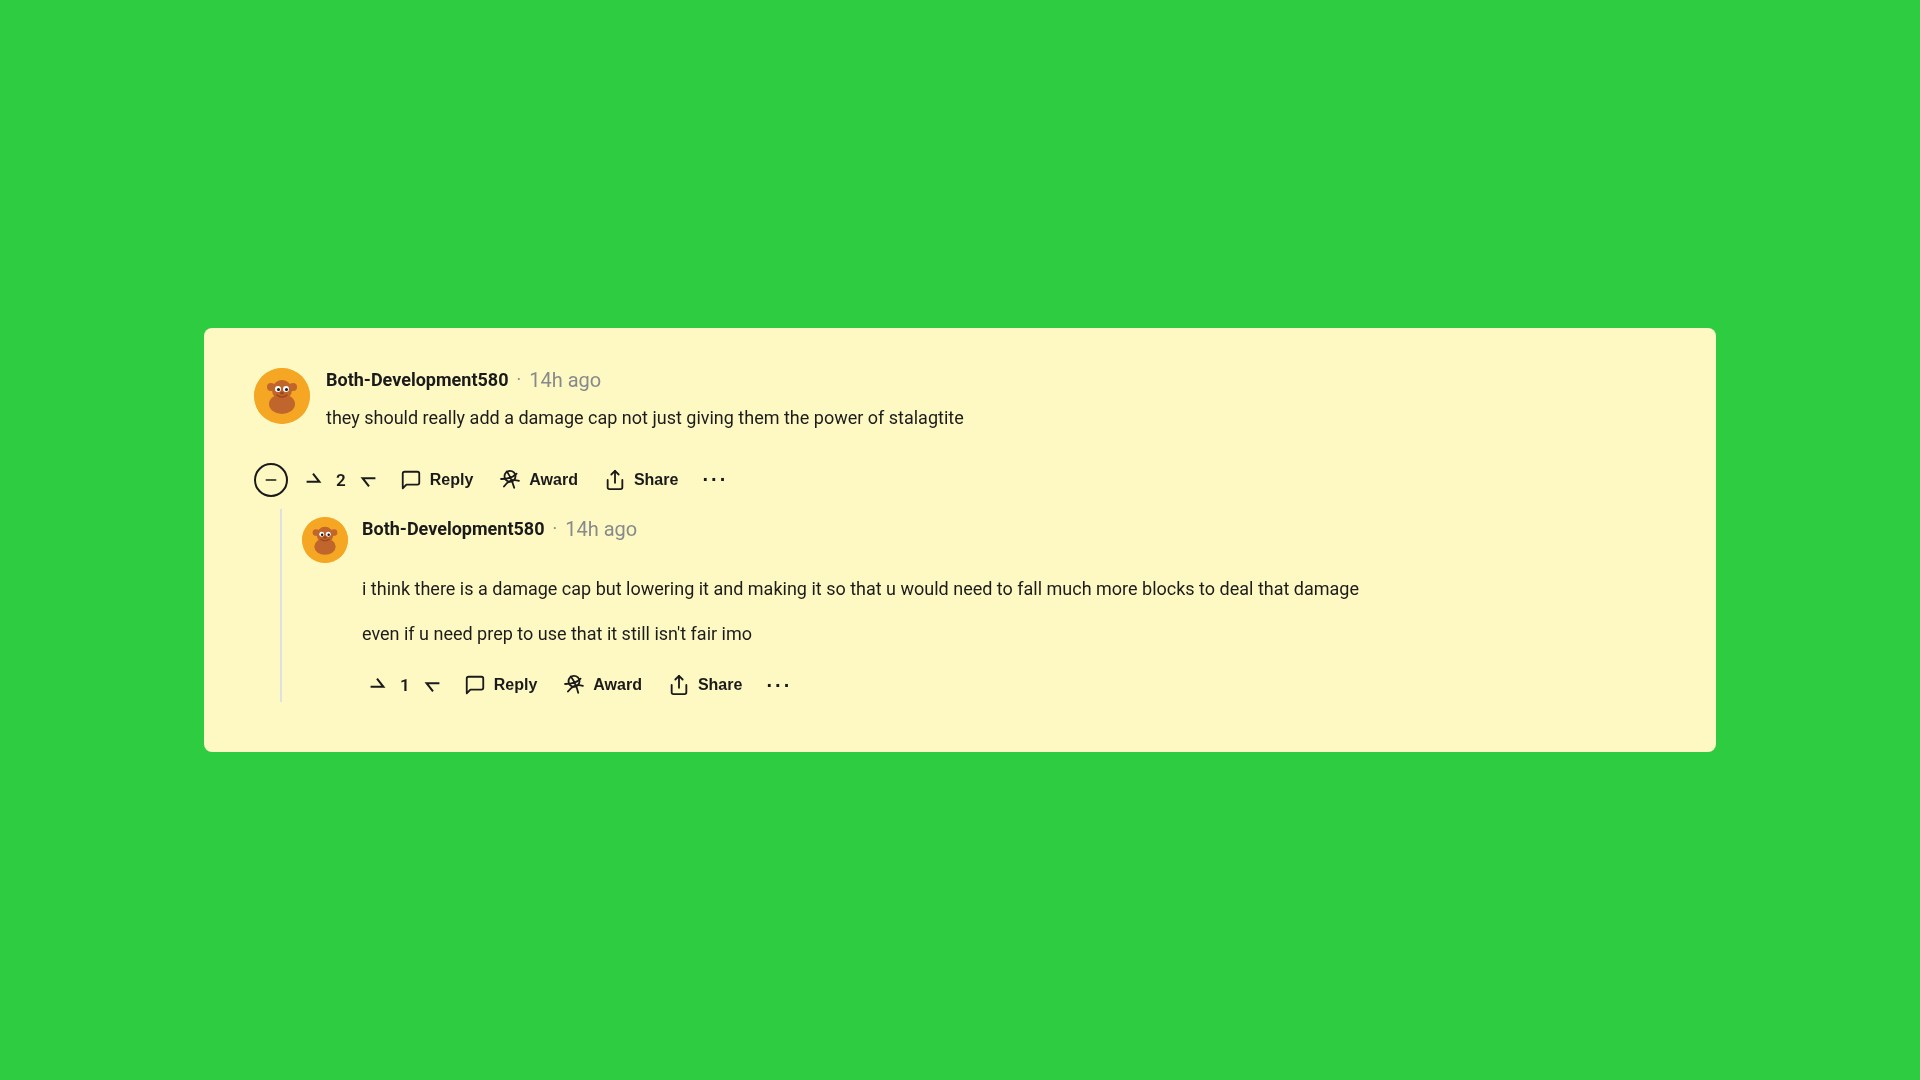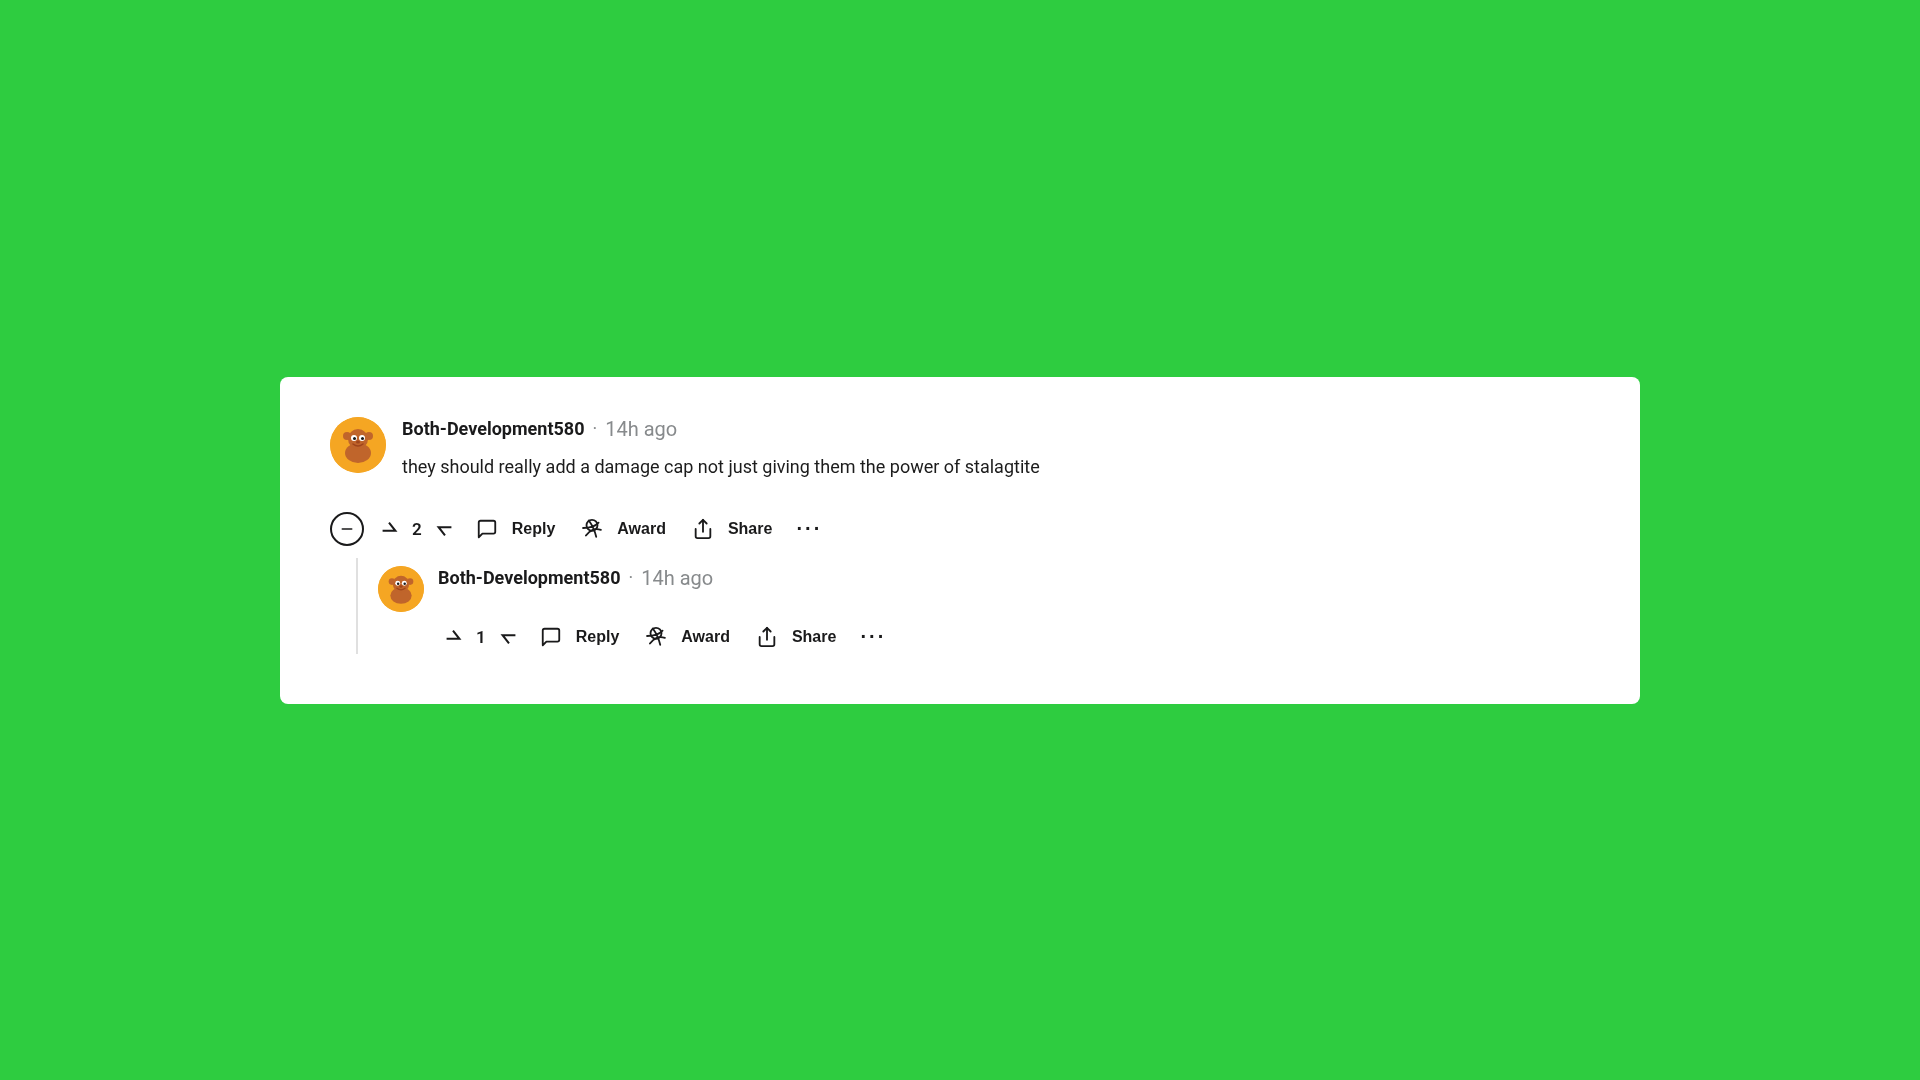--- a/index.html
+++ b/index.html
@@ -8,23 +8,23 @@
       background-color: #2ecc40;
       width: 1920px;
       height: 1080px;
       display: flex;
       align-items: center;
       justify-content: center;
       font-family: -apple-system, BlinkMacSystemFont, 'Segoe UI', Roboto, sans-serif;
     }
 
     .card {
-      background: #ffffff;
+      background: #fef9c3;
       border-radius: 8px;
-      width: 1360px;
+      width: 1512px;
       padding: 40px 50px 50px 50px;
     }
 
     
     .comment-top {
       display: flex;
       align-items: flex-start;
       gap: 16px;
     }
 
@@ -123,21 +123,21 @@
       font-weight: 600;
       color: #1a1a1b;
     }
 
     .action-btn {
       background: none;
       border: none;
       cursor: pointer;
       display: flex;
       align-items: center;
-      gap: 14px;
+      gap: 8px;
       padding: 6px 10px;
       border-radius: 4px;
       color: #1a1a1b;
       font-size: 16px;
       font-weight: 600;
     }
 
     .action-btn svg {
       width: 22px;
       height: 22px;
@@ -326,20 +326,24 @@
 
         <div class="comment-body">
           <div class="comment-meta">
             <span class="username">Both-Development580</span>
             <span class="dot">·</span>
             <span class="timestamp">14h ago</span>
           </div>
         </div>
       </div>
 
+      <div class="nested-text" style="margin-left:60px; margin-top:12px;">
+        <p>i think there is a damage cap but lowering it and making it so that u would need to fall much more blocks to deal that damage</p>
+        <p style="margin-top:16px;">even if u need prep to use that it still isn't fair imo</p>
+      </div>
 
       <div style="display:flex; align-items:center; gap:6px; margin-left:60px; margin-top:8px;">
         <div class="vote-area">
           <button class="vote-btn">
             <svg viewBox="0 0 24 24" fill="none" stroke="#1a1a1b" stroke-width="2.2">
               <polyline points="12 5 19 14 5 14"></polyline>
             </svg>
           </button>
           <span class="vote-count">1</span>
           <button class="vote-btn">

